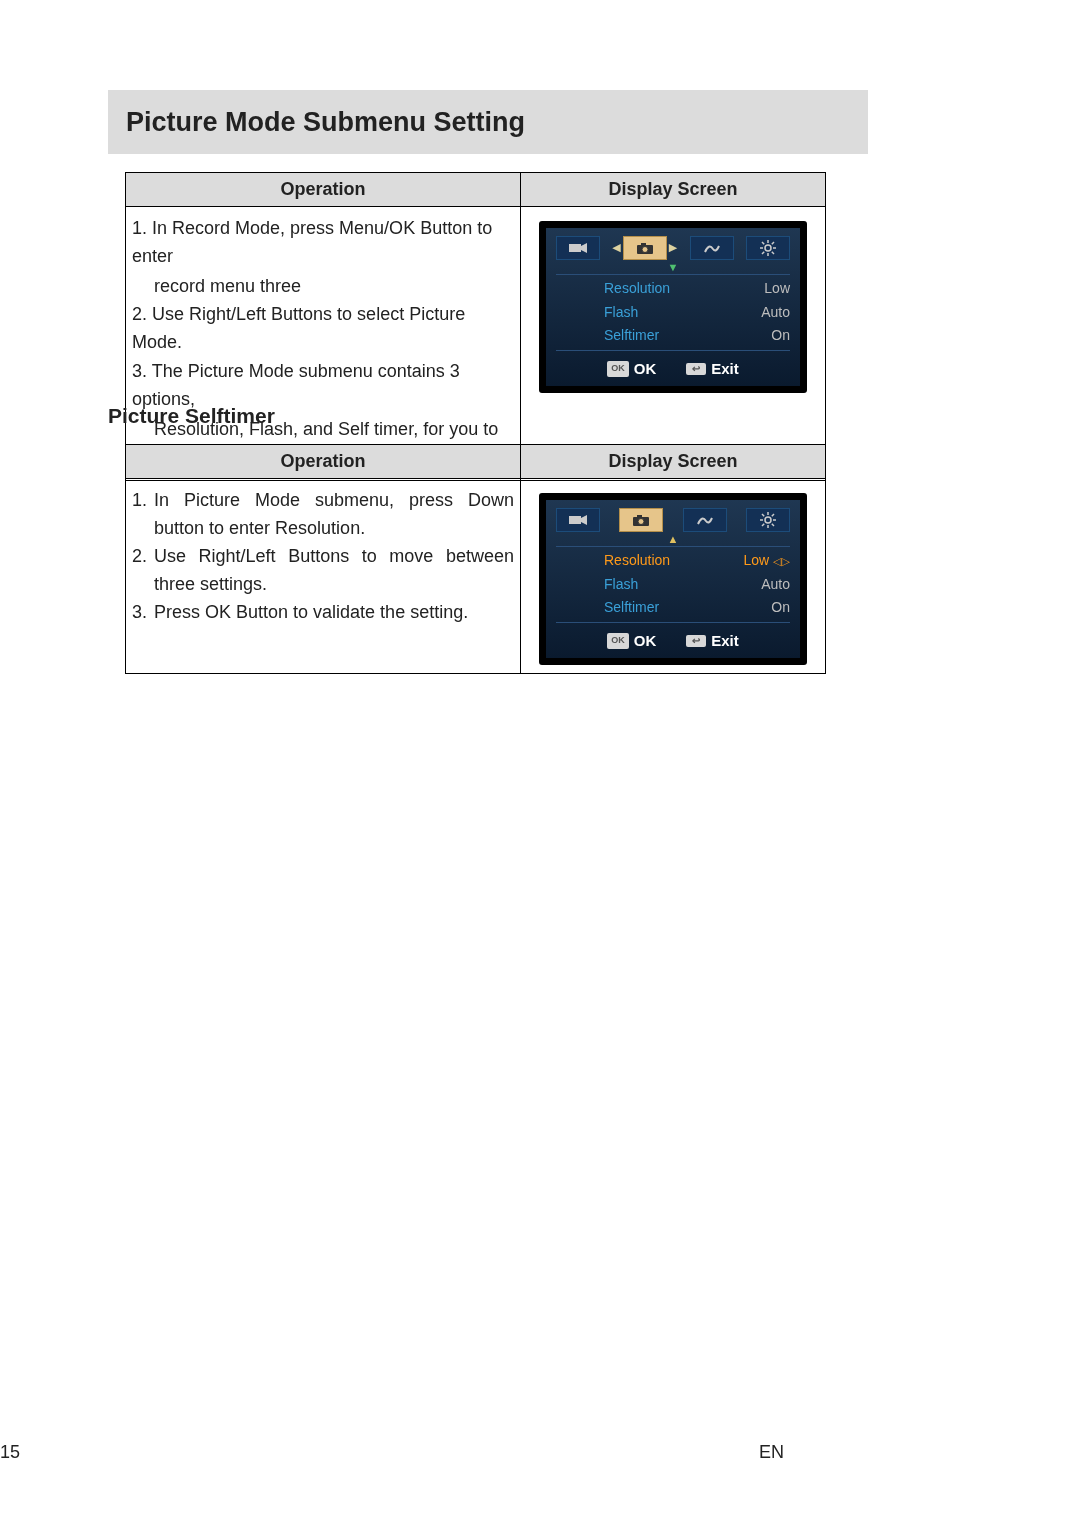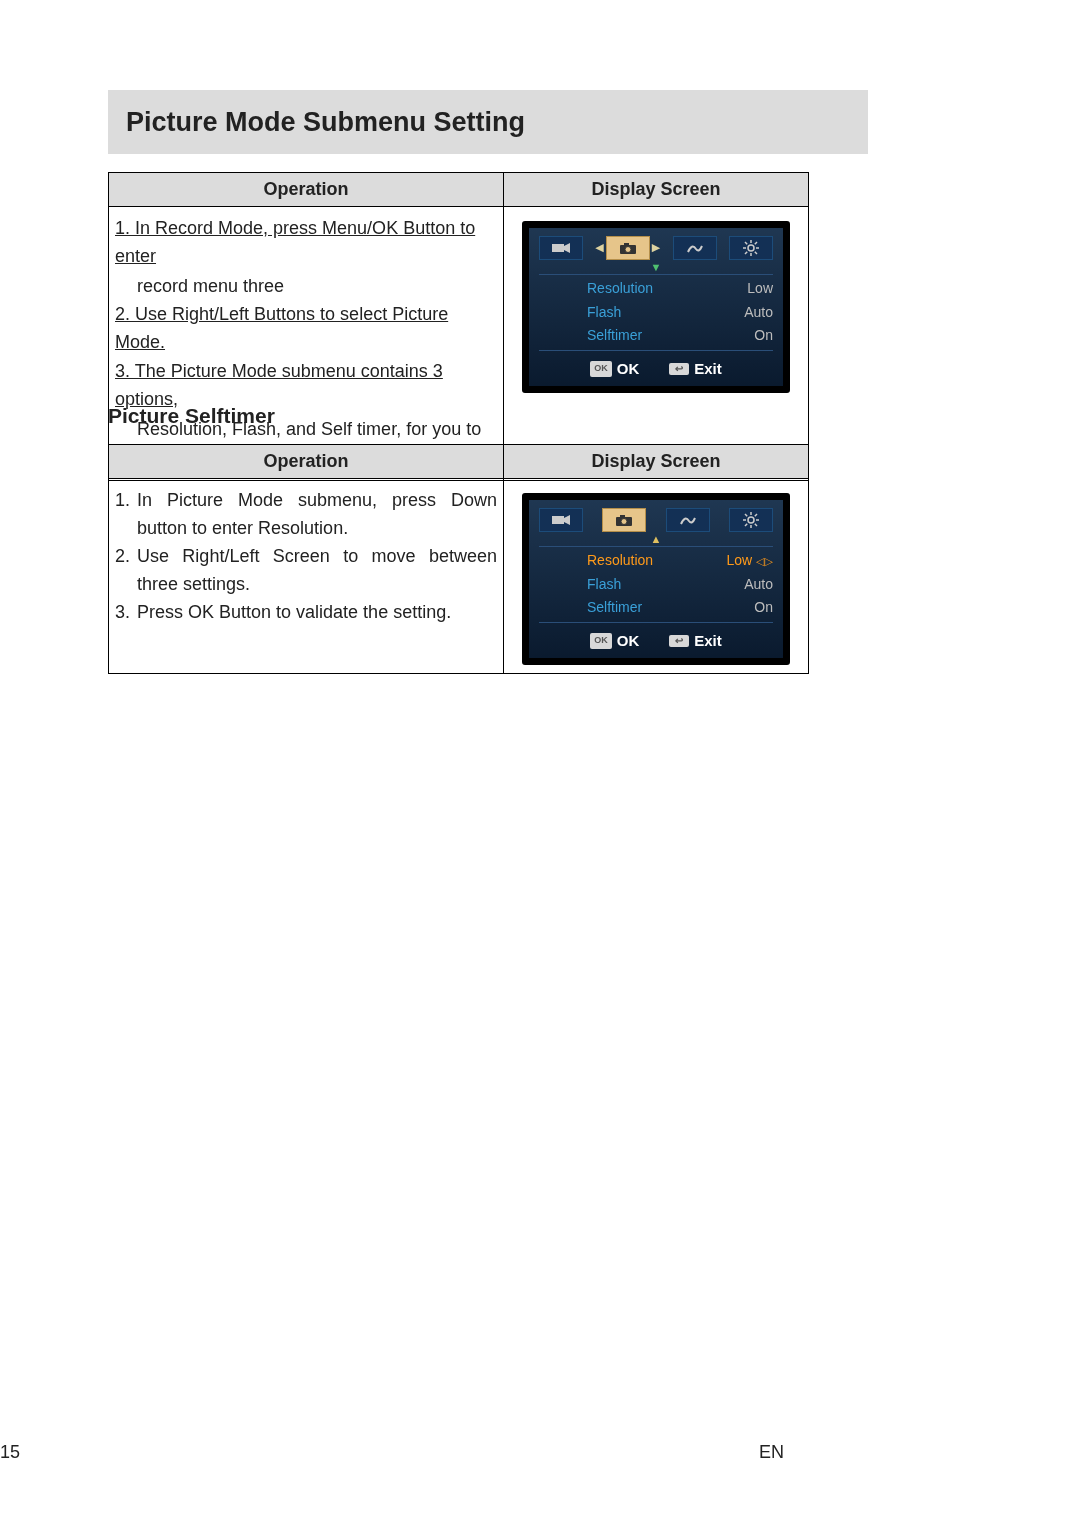--- a/index.html
+++ b/index.html
@@ -1,24 +1,24 @@
 <!DOCTYPE html>
 <html><head>
 <meta charset="utf-8">
 <style>
   html,body{margin:0;padding:0;background:#fff;}
   .page{width:868px;height:1527px;position:relative;font-family:Arial,Helvetica,sans-serif;color:#222;}
   .titlebar{position:absolute;left:108px;top:90px;right:0;height:64px;background:#dcdcdc;display:flex;align-items:center;padding-left:18px;box-sizing:border-box;}
   .titlebar h1{margin:0;font-size:27px;font-weight:bold;color:#222;}
-  .tbl{position:absolute;left:108px;width:700px;border-collapse:collapse;table-layout:fixed;}
+  .tbl{position:absolute;left:125px;width:700px;border-collapse:collapse;table-layout:fixed;}
   .tbl col.op{width:395px;}
   .tbl col.ds{width:305px;}
   .tbl th{background:#dcdcdc;border:1px solid #000;font-size:18px;font-weight:bold;padding:6px 4px;}
   .tbl td{border:1px solid #000;font-size:18px;padding:8px 6px;vertical-align:top;line-height:1.55;}
-  .ops1 .line{margin:0 0 2px 0;text-decoration:underline;}
+  .ops1 .line{margin:0 0 2px 0;}
   .ops1 .indent{padding-left:22px;display:block;}
   .ops2{display:table;border-spacing:0;}
   .ops2 .row{display:table-row;}
   .ops2 .num{display:table-cell;width:22px;vertical-align:top;}
   .ops2 .txt{display:table-cell;vertical-align:top;text-align:justify;}
   .tbl td.screen{text-align:center;padding-top:14px;}
   .lcd{display:inline-block;width:234px;background:linear-gradient(#1f3752,#0a1a2e);border:7px solid #000;border-radius:3px;padding:8px 10px 6px 10px;text-align:left;}
   .lcd .iconrow{display:flex;justify-content:space-between;align-items:center;margin-bottom:2px;}
   .lcd .tab{width:42px;height:22px;display:inline-flex;align-items:center;justify-content:center;background:#133055;border:1px solid #1c4c7a;}
   .lcd .tab.active{background:#e6c58a;border-color:#b58f4a;}
@@ -160,21 +160,21 @@
     </tr>
     <tr>
       <td>
         <div class="ops2">
           <div class="row">
                 <span class="num">1.</span>
                 <span class="txt">In Picture Mode submenu, press Down button to enter Resolution.</span>
               </div>
           <div class="row">
                 <span class="num">2.</span>
-                <span class="txt">Use Right/Left Screen to move between three settings.</span>
+                <span class="txt">Use Right/Left Buttons to move between three settings.</span>
               </div>
           <div class="row">
                 <span class="num">3.</span>
                 <span class="txt">Press OK Button to validate the setting.</span>
               </div>
         </div>
       </td>
       <td class="screen">
         
         <div class="lcd">

